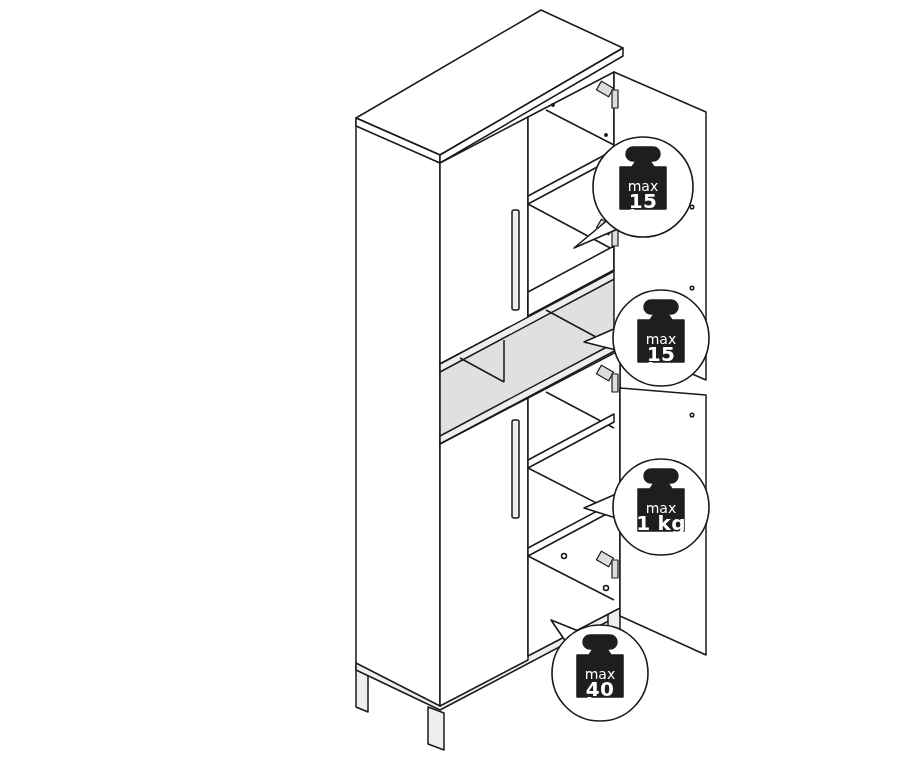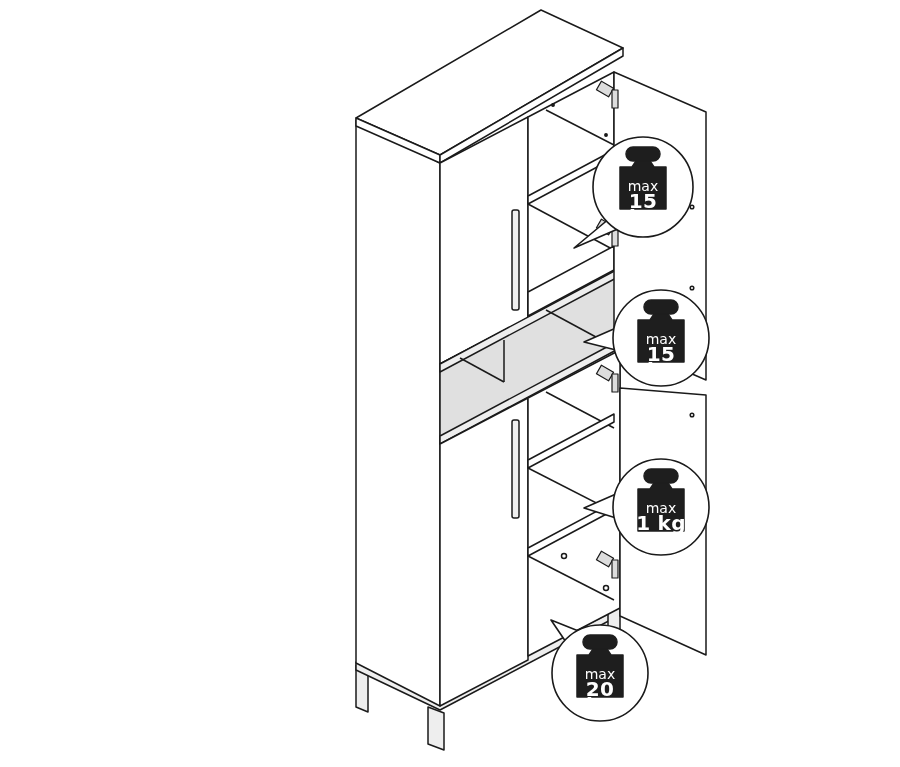--- a/index.html
+++ b/index.html
@@ -143,15 +143,15 @@
   <div class="callout" style="left:645px; top:343px;">
     <div class="weight-label weight-max">max</div>
     <div class="weight-label weight-value">15 kg</div>
   </div>
   <div class="callout" style="left:645px; top:512px;">
     <div class="weight-label weight-max">max</div>
     <div class="weight-label weight-value">1 kg</div>
   </div>
   <div class="callout" style="left:584px; top:678px;">
     <div class="weight-label weight-max">max</div>
-    <div class="weight-label weight-value">20 kg</div>
+    <div class="weight-label weight-value">40 kg</div>
   </div>
 </div>
 
 </body></html>

